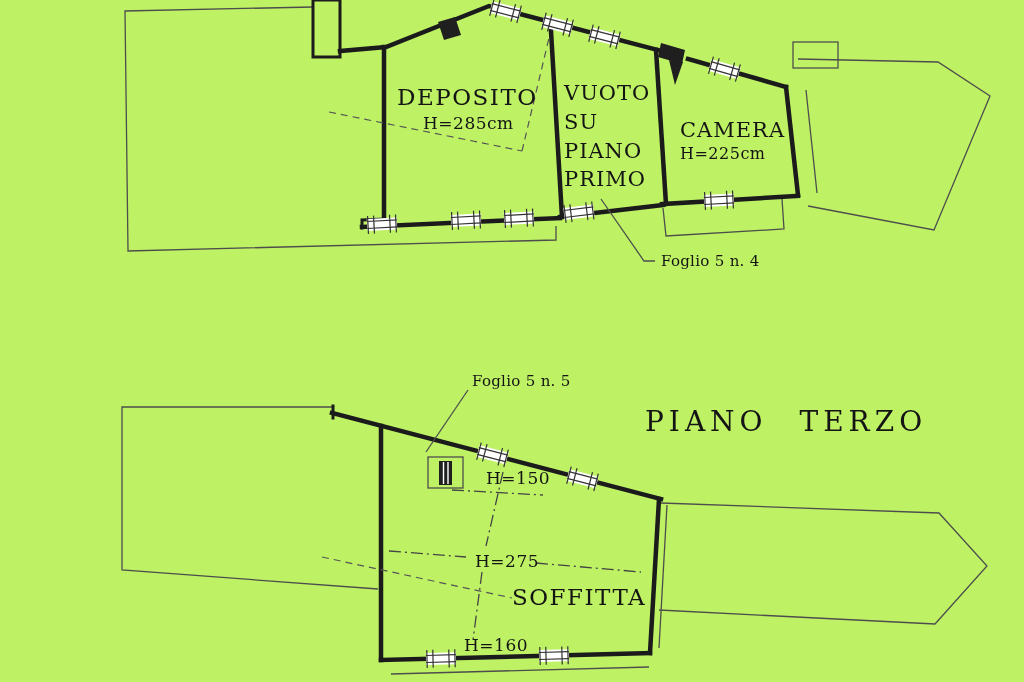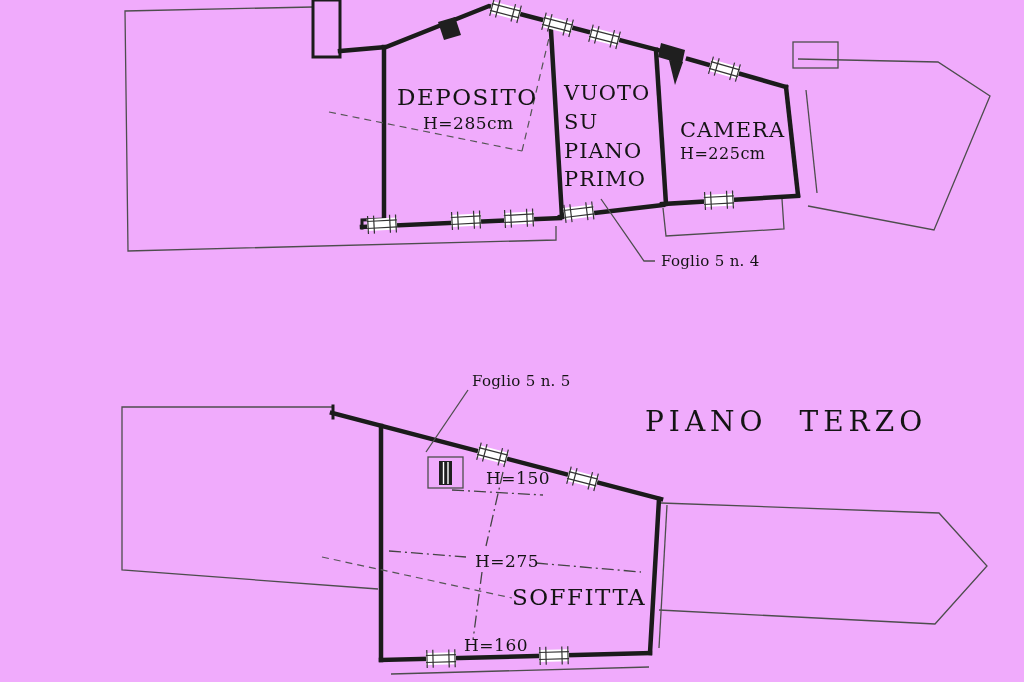--- a/index.html
+++ b/index.html
@@ -1,19 +1,19 @@
 <!DOCTYPE html>
 <html><head>
 <meta charset="utf-8">
 <style>
   html,body{margin:0;padding:0;background:#e8e8e8;}
   .page{
     position:relative;
     width:1024px;height:682px;
-    background:#f0abfc;
+    background:#bef264;
     overflow:hidden;
     font-family:"DejaVu Serif", serif;
   }
   svg{position:absolute;left:0;top:0;}
   .wall{stroke:#1b1b1b;stroke-width:4.5;fill:none;stroke-linecap:square;}
   .wallmed{stroke:#1b1b1b;stroke-width:3;fill:none;stroke-linecap:square;}
   .thin{stroke:#4d4d4d;stroke-width:1.3;fill:none;}
   .dash{stroke:#555;stroke-width:1.2;fill:none;stroke-dasharray:7 5;}
   .dashdot{stroke:#444;stroke-width:1.3;fill:none;stroke-dasharray:12 4 2 4;}
   .blob{fill:#1f1f1f;stroke:none;}

